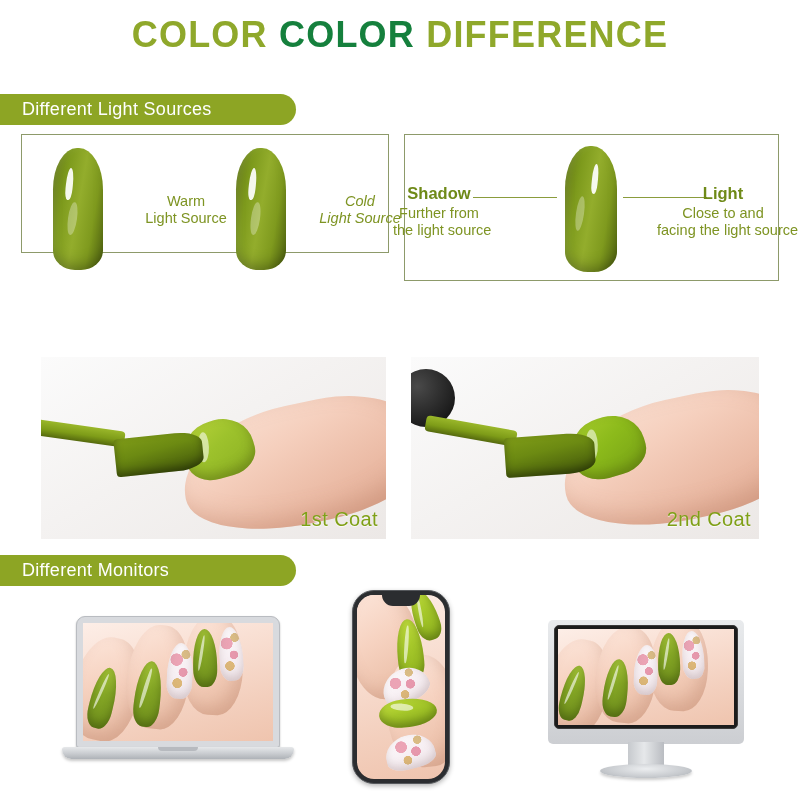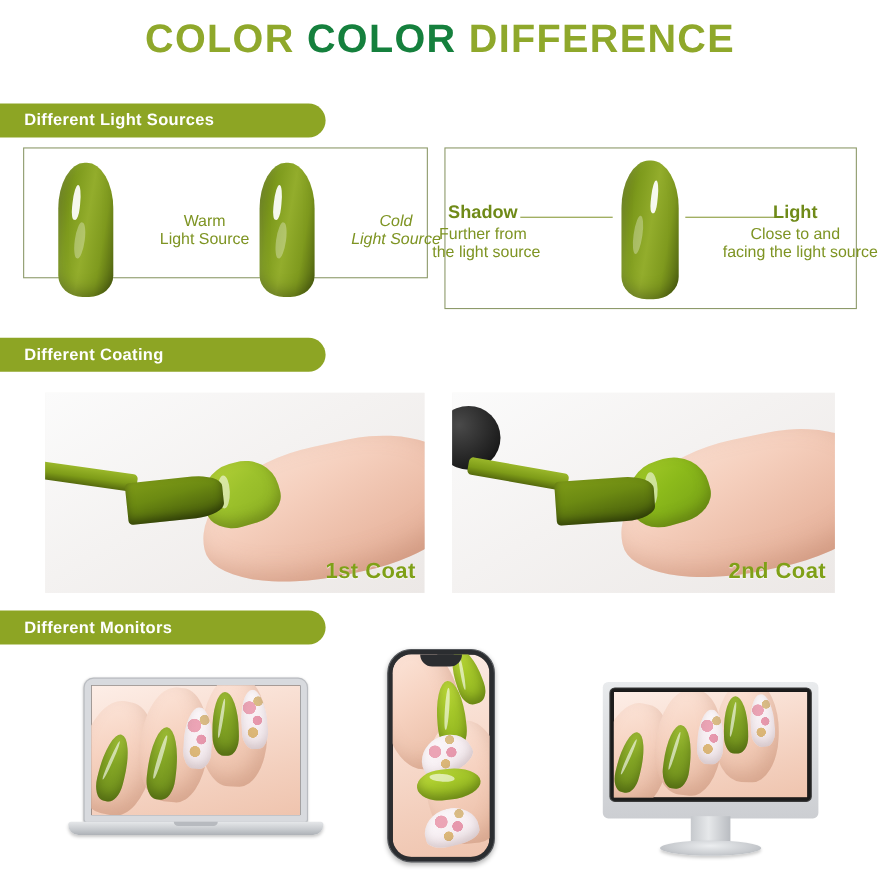--- a/index.html
+++ b/index.html
@@ -22,21 +22,21 @@
   
   .pill{
     position:absolute;left:0;height:31px;
     background:#8DA524;
     border-top-right-radius:16px;border-bottom-right-radius:16px;
     display:flex;align-items:center;
     padding-left:22px;padding-right:34px;
     box-sizing:border-box;
   }
   .pill span{
-    color:#ffffff;font-size:15px;font-weight:700;
+    color:#ffffff;font-size:18px;font-weight:400;
     letter-spacing:.3px;white-space:nowrap;text-align:right;
   }
 
   
   .panel{
     position:absolute;border:1px solid #8d9a6a;background:#fff;
     box-sizing:border-box;
   }
 
   
@@ -69,21 +69,21 @@
     position:absolute;color:#7e9423;font-size:14.5px;line-height:17px;
     text-align:center;white-space:nowrap;
   }
   .cap .b{display:block;font-weight:700;font-size:16.5px;color:#6f8a18;margin-bottom:3px;}
   .cap .s{display:block;}
   .lead{position:absolute;height:1px;background:#8a9c3c;}
 
   
   .photo{position:absolute;overflow:hidden;background:#f6f4f2;}
   .coat-label{
-    position:absolute;font-size:20px;font-weight:700;color:#7FA017;
+    position:absolute;font-size:20px;font-weight:400;color:#7FA017;
     letter-spacing:.4px;white-space:nowrap;
     text-shadow:0 1px 1px rgba(255,255,255,.8);
   }
 
   
   .bg-soft{position:absolute;inset:0;
     background:linear-gradient(150deg,#fbfbfb 0%,#f4f2f1 45%,#ece8e6 100%);}
   .finger{
     position:absolute;border-radius:48% 42% 46% 50%/60% 55% 48% 42%;
     background:linear-gradient(160deg,#fbe3d6 0%,#f5cfbd 35%,#eab9a3 70%,#dda68e 100%);
@@ -256,23 +256,20 @@
       <span class="s">the light source</span>
     </div>
 
     <div class="cap" style="left:252px;top:50px;width:132px;">
       <span class="b">Light</span>
       <span class="s">Close to and</span>
       <span class="s">facing the light source</span>
     </div>
   </div>
 
-  <div class="pill" style="top:307px;width:296px;">
-    <span>Different Coating</span>
-  </div>
 
   <div class="photo" style="left:41px;top:357px;width:345px;height:182px;">
     <div class="bg-soft"></div>
     <div class="finger" style="left:140px;top:46px;width:250px;height:120px;transform:rotate(-12deg);"></div>
     <div class="nailtip c1" style="left:143px;top:63px;width:70px;height:58px;transform:rotate(-16deg);">
       <div class="shine"></div>
     </div>
     <div class="handle" style="left:-12px;top:68px;width:96px;transform:rotate(8deg);"></div>
     <div class="brush" style="left:74px;top:78px;width:88px;height:38px;transform:rotate(-6deg);border-radius:4px 30% 30% 4px;"></div>
     <div class="coat-label" style="right:8px;bottom:8px;">1st Coat</div>

